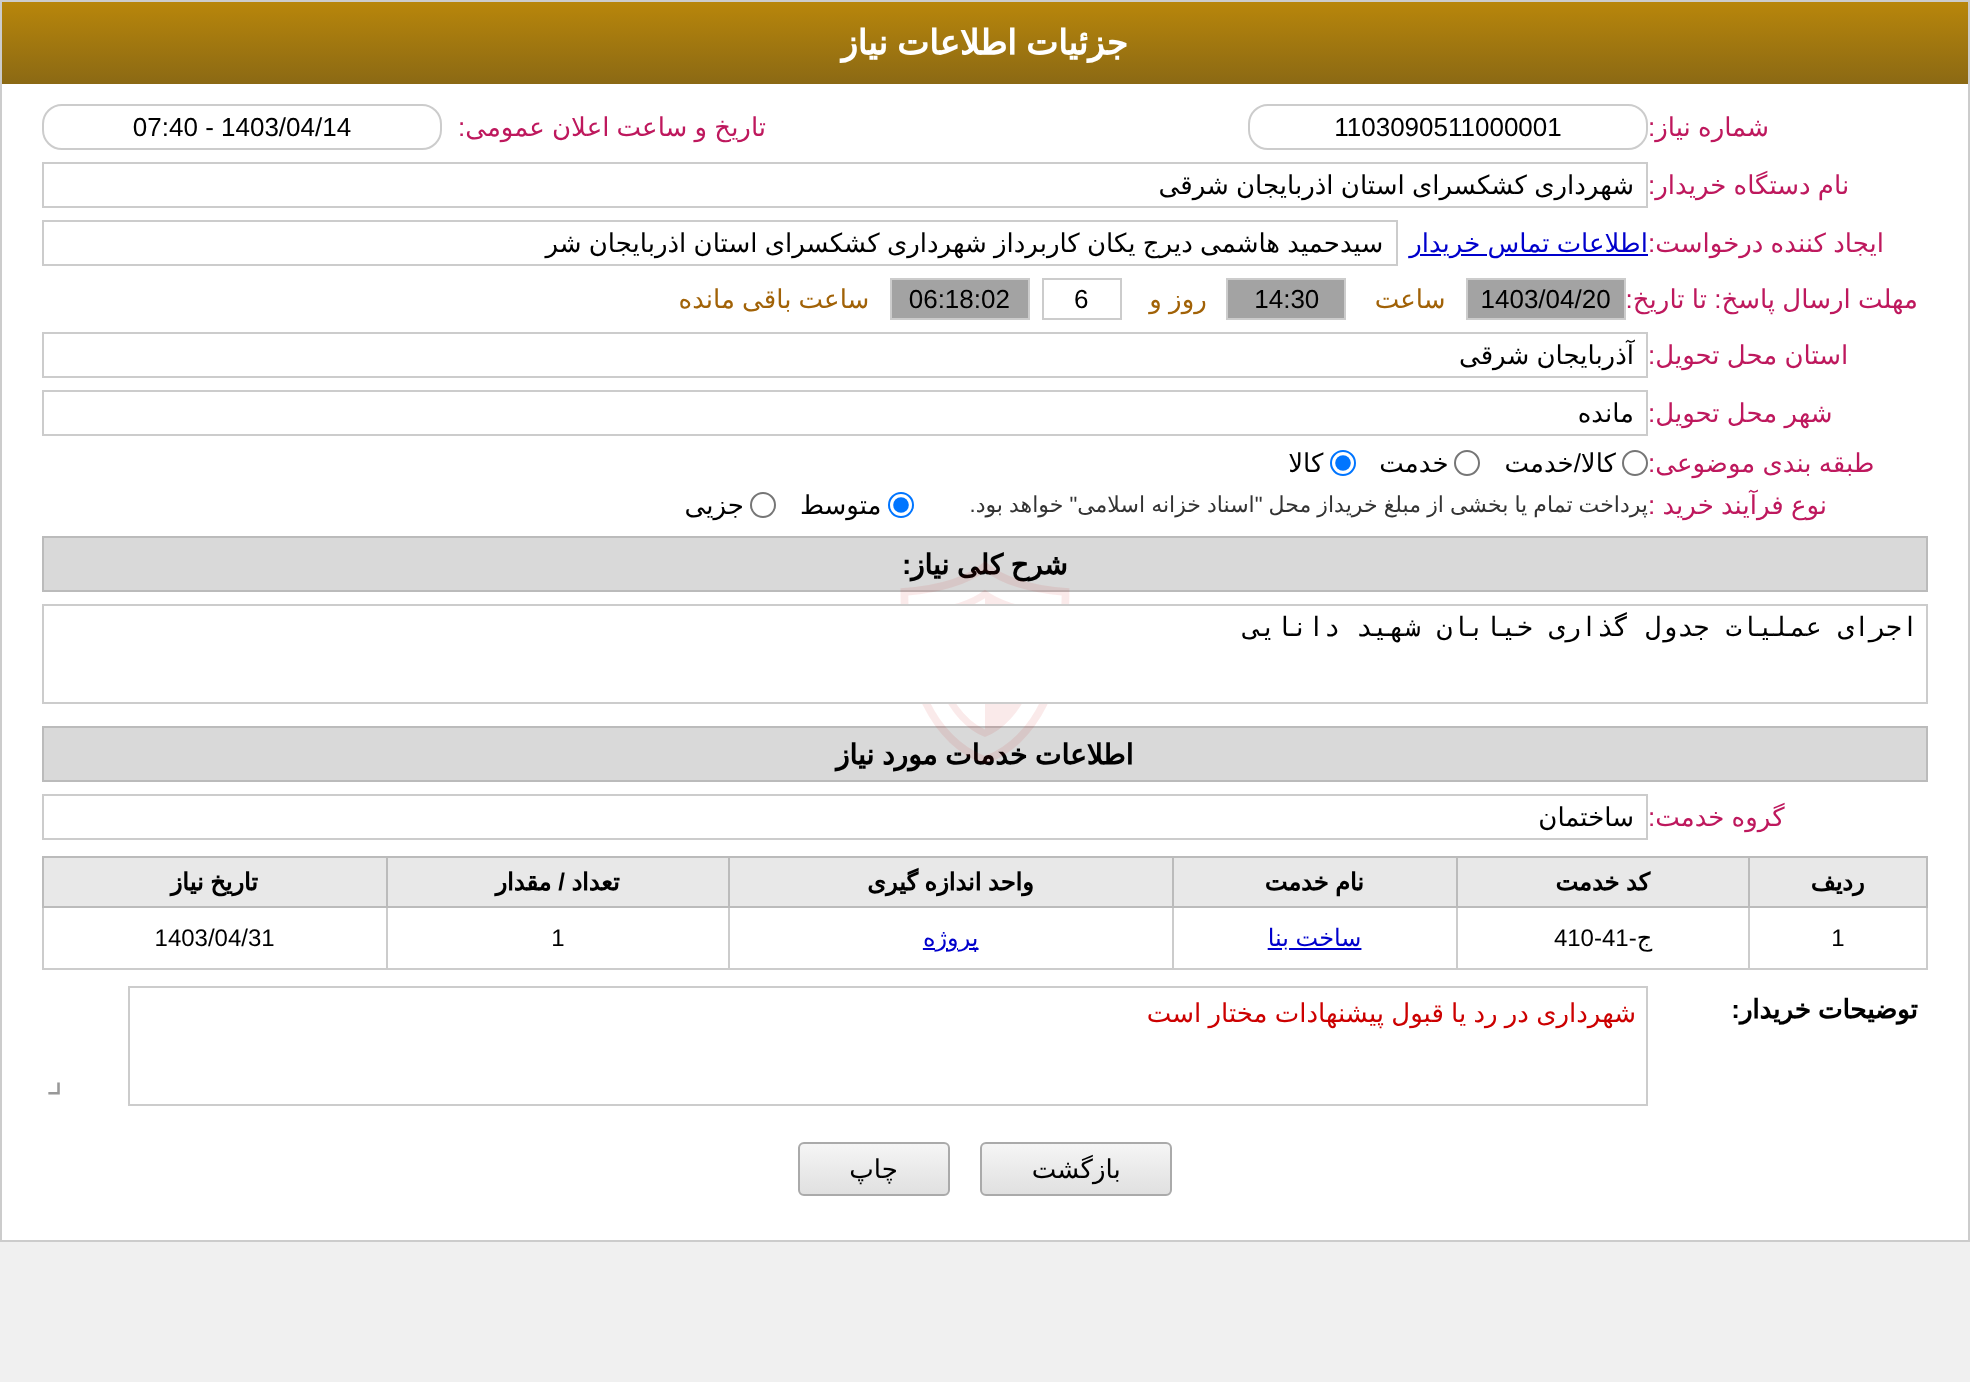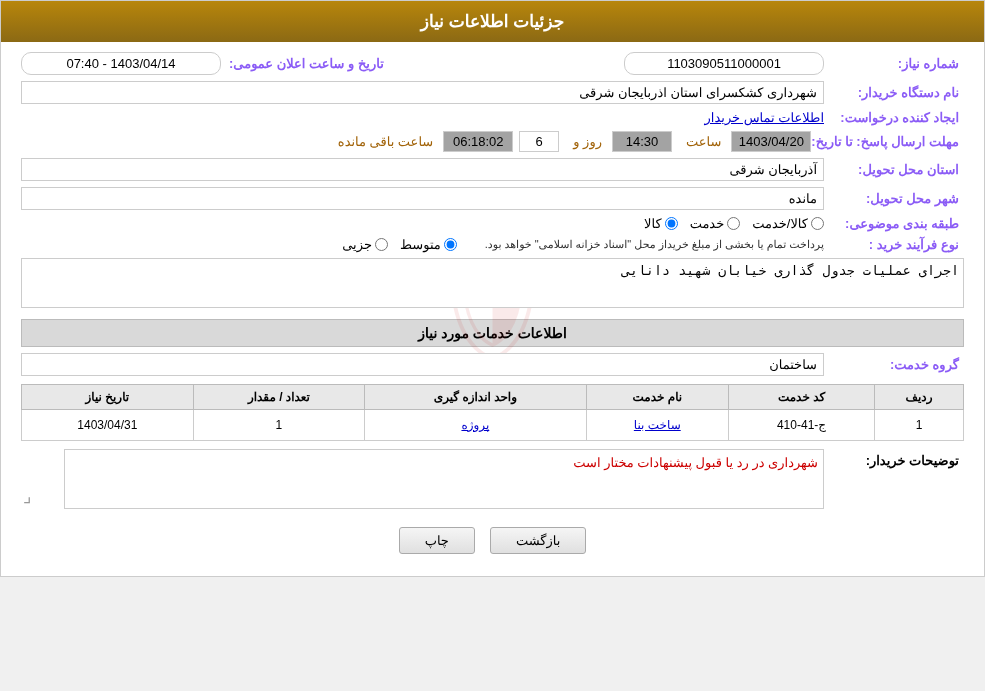--- a/index.html
+++ b/index.html
@@ -26,24 +26,24 @@
     .content {
       padding: 10px 20px;
     }
     .row {
       display: flex;
       align-items: center;
       margin-bottom: 6px;
       direction: rtl;
     }
     .label {
-      color: #8b5cf6;
-      font-weight: bold;
+      color: #be185d;
+      font-weight: normal;
       min-width: 140px;
-      text-align: right;
+      text-align: left;
       padding-right: 5px;
       flex-shrink: 0;
     }
     .value-box {
       border: 1px solid #ccc;
       background: #fff;
       padding: 3px 6px;
       min-height: 22px;
       flex: 1;
       text-align: right;
@@ -210,20 +210,21 @@
     </div>
 
     <div class="row row-wrap">
       <span class="label">نام دستگاه خریدار:</span>
       <div class="value-box">شهرداری کشکسرای استان اذربایجان شرقی</div>
     </div>
 
     <div class="row row-wrap">
       <span class="label">ایجاد کننده درخواست:</span>
       <span class="blue-link" style="margin-left:6px; flex-shrink:0;">اطلاعات تماس خریدار</span>
+      <div class="value-box">سیدحمید هاشمی دیرج یکان کاربرداز شهرداری کشکسرای استان اذربایجان شر</div>
     </div>
 
     <div class="row row-wrap">
       <span class="label">مهلت ارسال پاسخ: تا تاریخ:</span>
       <div class="date-time-row">
         <div class="small-box">1403/04/20</div>
         <span class="inline-label">ساعت</span>
         <div class="small-box" style="min-width:60px;">14:30</div>
         <span class="inline-label">روز و</span>
         <div class="small-box-sm">6</div>
@@ -268,20 +269,23 @@
           <input type="radio" name="noe_farayand" checked="" style=""> 
             <span>متوسط</span>
         </div>
         <div class="radio-item">
           <input type="radio" name="noe_farayand" style=""> 
             <span>جزیی</span>
         </div>
       </div>
     </div>
 
+    <div class="section-header">
+      <span>شرح کلی نیاز:</span>
+    </div>
     <div style="margin-bottom:8px; position:relative; z-index:1;">
       <textarea class="desc-textarea" readonly="" style="direction: rtl;">اجرای عملیات جدول گذاری خیابان شهید دانایی</textarea>
     </div>
 
     <div class="section-header">
       <span>اطلاعات خدمات مورد نیاز</span>
     </div>
 
     <div class="row row-wrap">
       <span class="label">گروه خدمت:</span>

